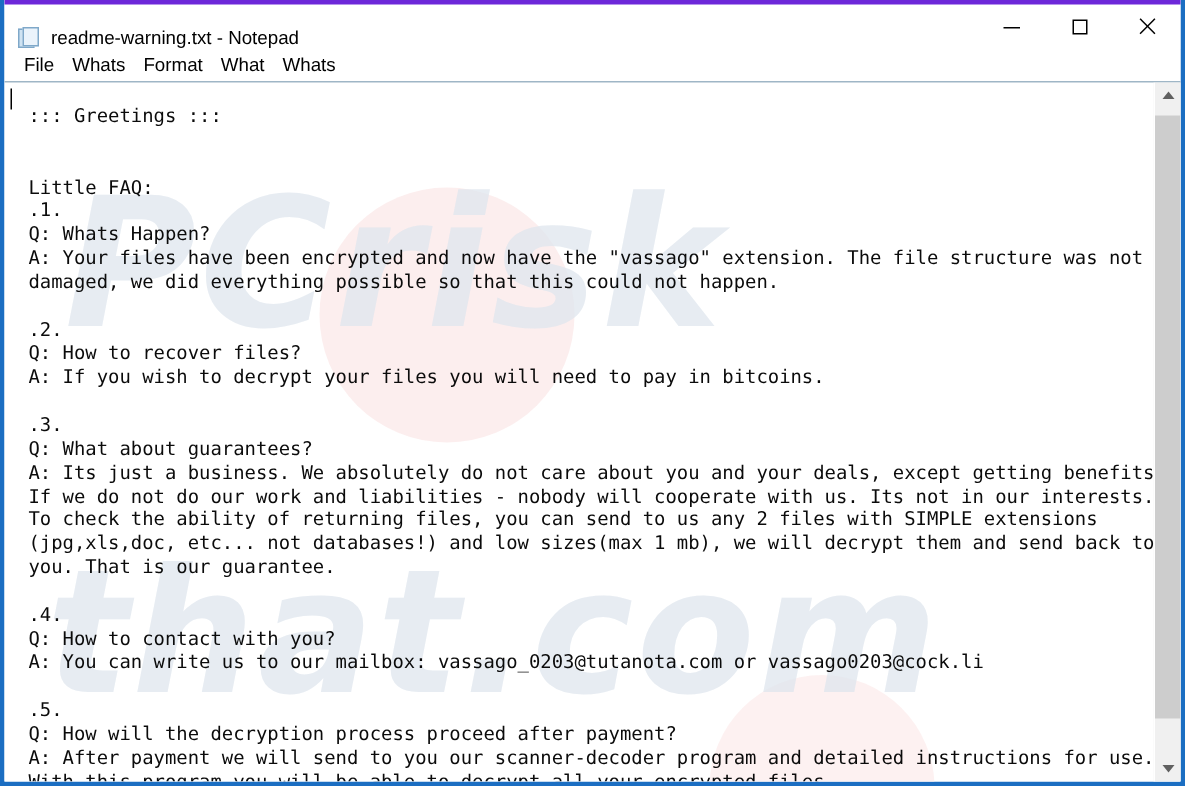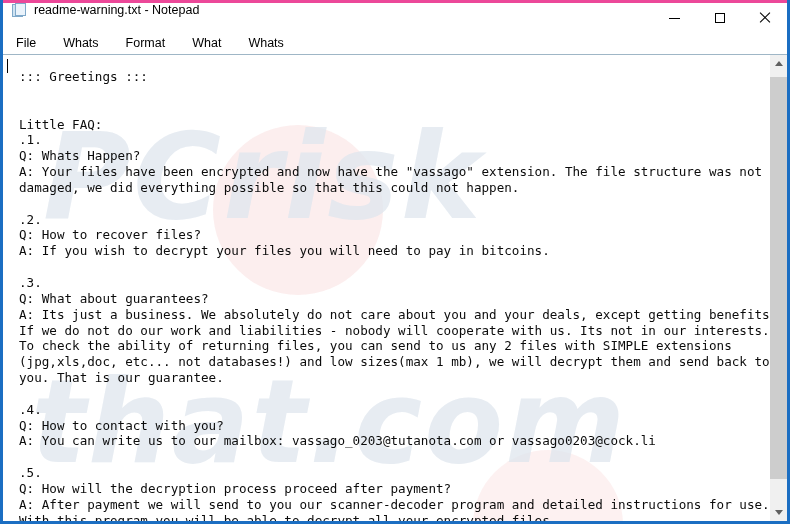--- a/index.html
+++ b/index.html
@@ -27,23 +27,23 @@
     display: flex;
     flex-direction: column;
   }
 
   
   .titlebar {
     height: 30px;
     min-height: 30px;
     background: #ffffff;
     display: flex;
-    align-items: flex-start;
-    position: relative;
-    border-top: 3px solid #ec4899;
+    align-items: flex-end;
+    position: relative;
+    border-top: 3px solid #6d28d9;
     box-sizing: content-box;
   }
   .title-left {
     display: flex;
     align-items: center;
     padding-left: 9px;
     gap: 7px;
     flex: 1;
     min-width: 0;
   }
@@ -124,21 +124,21 @@
   .glyph-close::after  { transform: rotate(-45deg); }
 
   
   .menubar {
     height: 21px;
     min-height: 21px;
     background: #ffffff;
     display: flex;
     align-items: center;
     padding-left: 7px;
-    gap: 15px;
+    gap: 0px;
   }
   .menu-item {
     font-size: 12.5px;
     color: #000000;
     padding: 0 6px;
     line-height: 21px;
     white-space: nowrap;
   }
 
   

